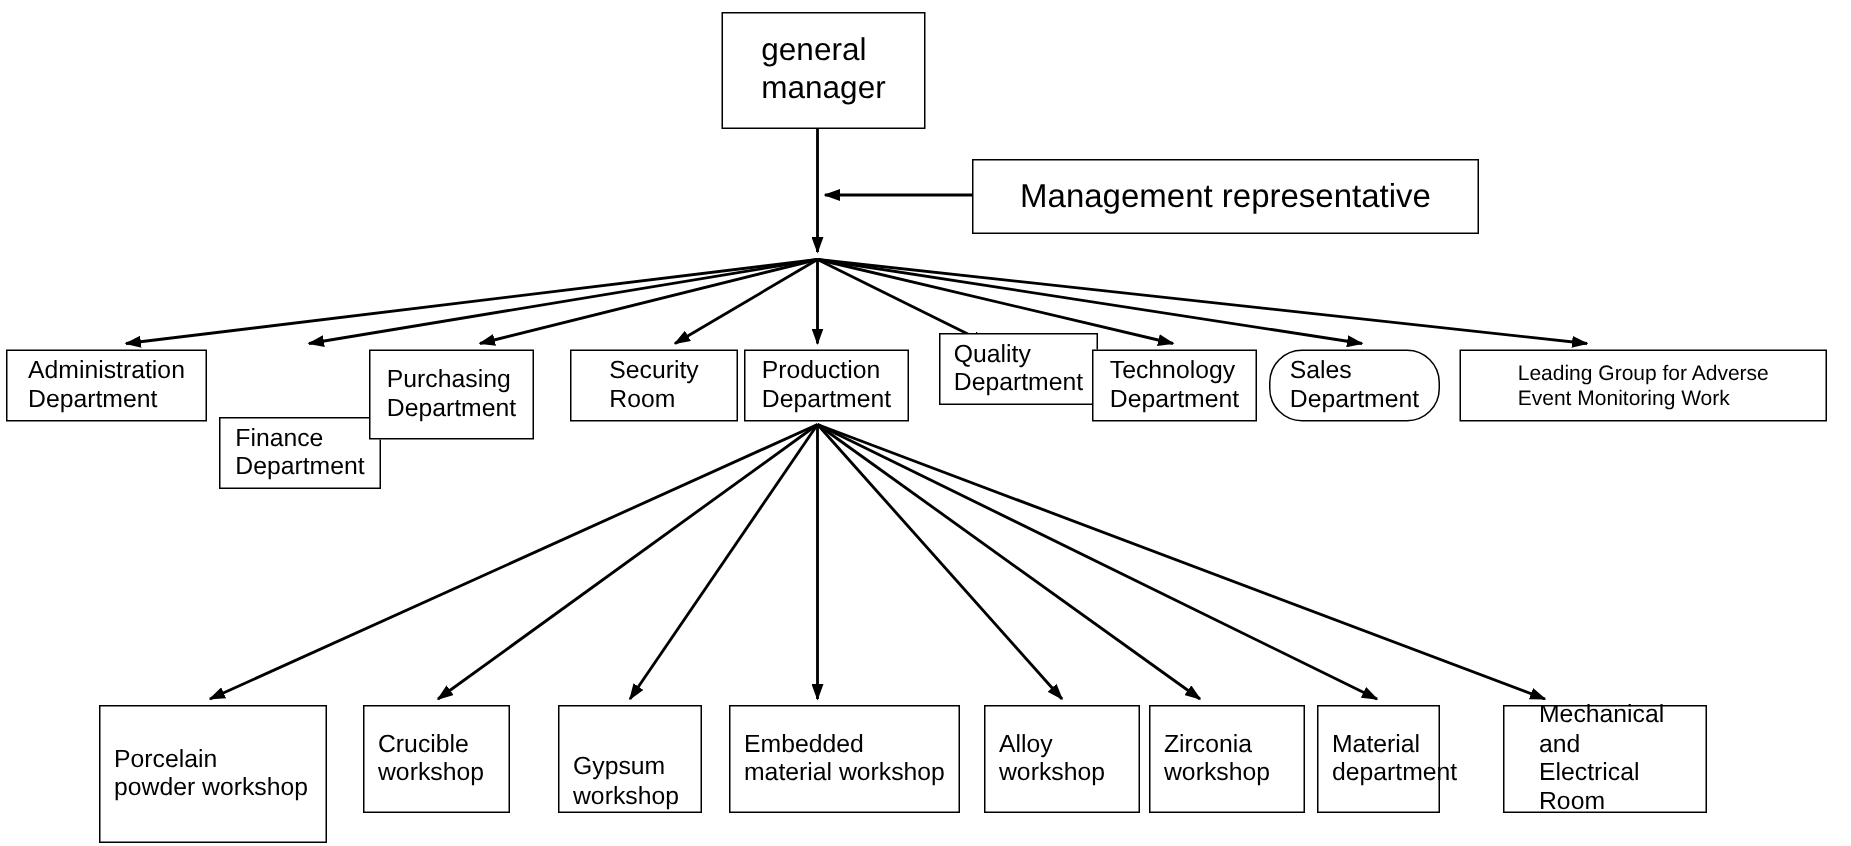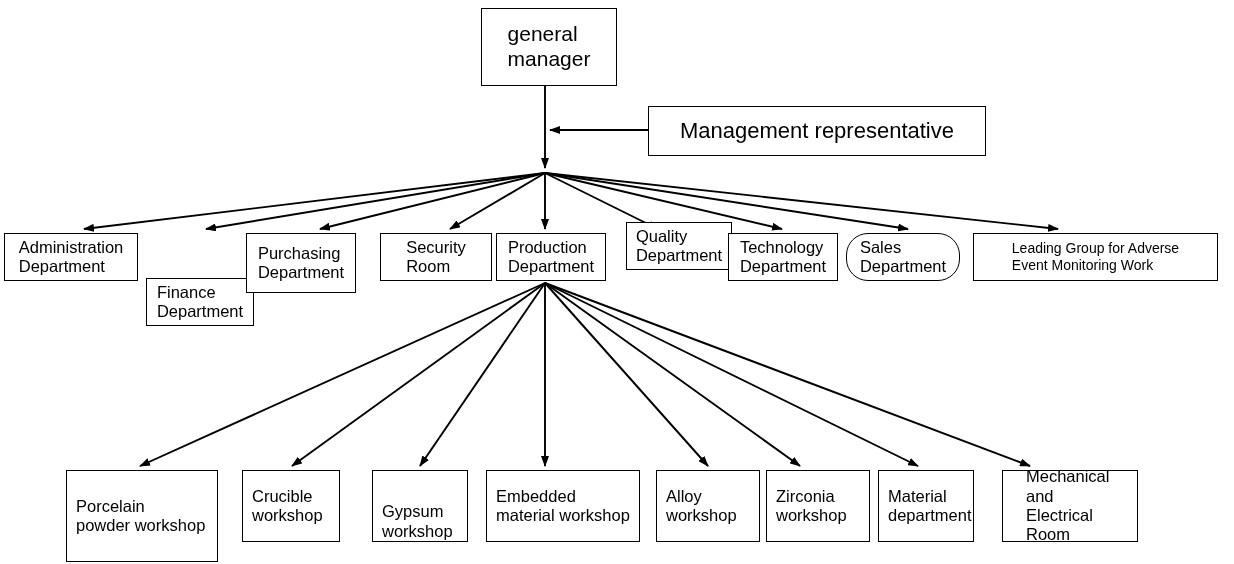--- a/index.html
+++ b/index.html
@@ -148,21 +148,21 @@
 material workshop</span>
       </div>
       <div class="node-box align-left size-shop" style="left: 656px; top: 470px; width: 104px; height: 72px;">
         <span class="node-label">Alloy
 workshop</span>
       </div>
       <div class="node-box align-left size-shop" style="left: 766px; top: 470px; width: 104px; height: 72px;">
         <span class="node-label">Zirconia
 workshop</span>
       </div>
-      <div class="node-box align-left size-shop" style="left: 878px; top: 470px; width: 96px; height: 72px;">
+      <div class="node-box align-left size-shop" style="left: 878px; top: 470px; width: 82px; height: 72px;">
         <span class="node-label">Material
 department</span>
       </div>
       <div class="node-box align-left size-shop" style="left: 1002px; top: 470px; width: 136px; height: 72px; padding-left: 14px;">
         <span class="node-label">Mechanical and
 Electrical Room</span>
       </div>
     </div>
 
 </div>

